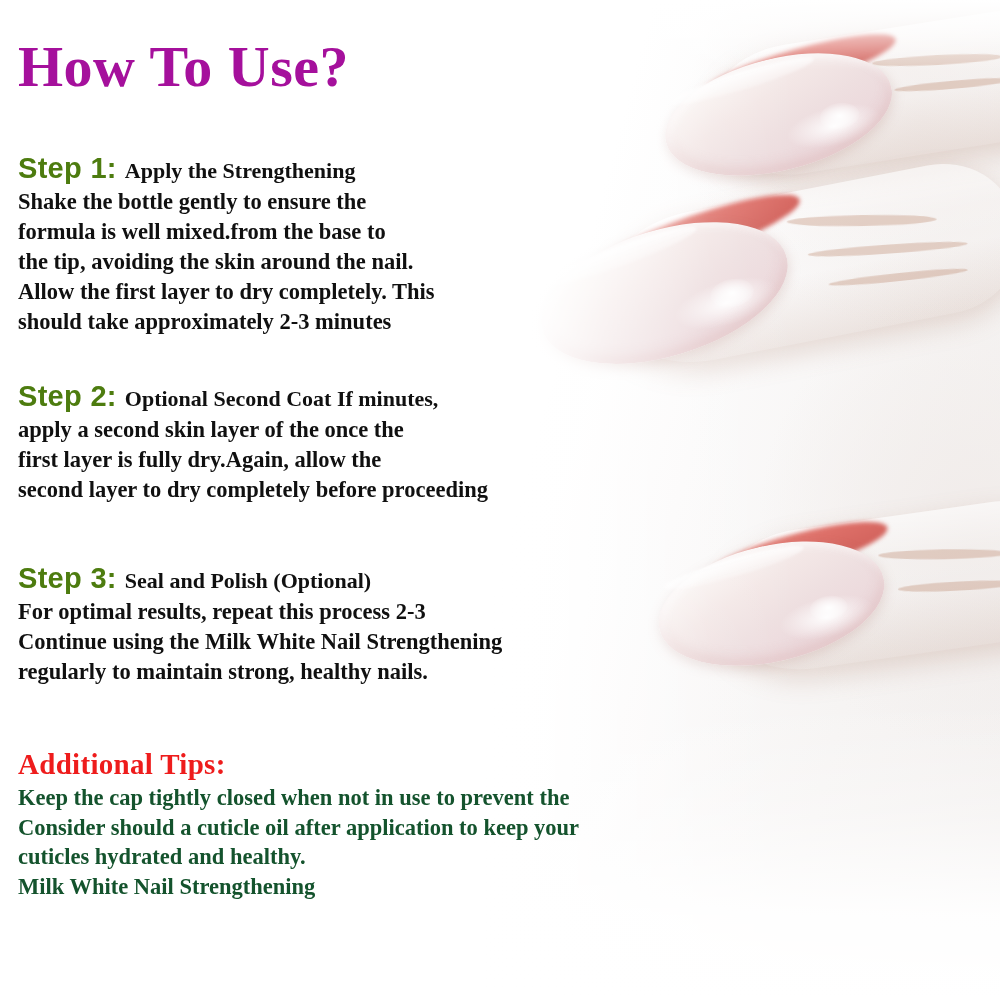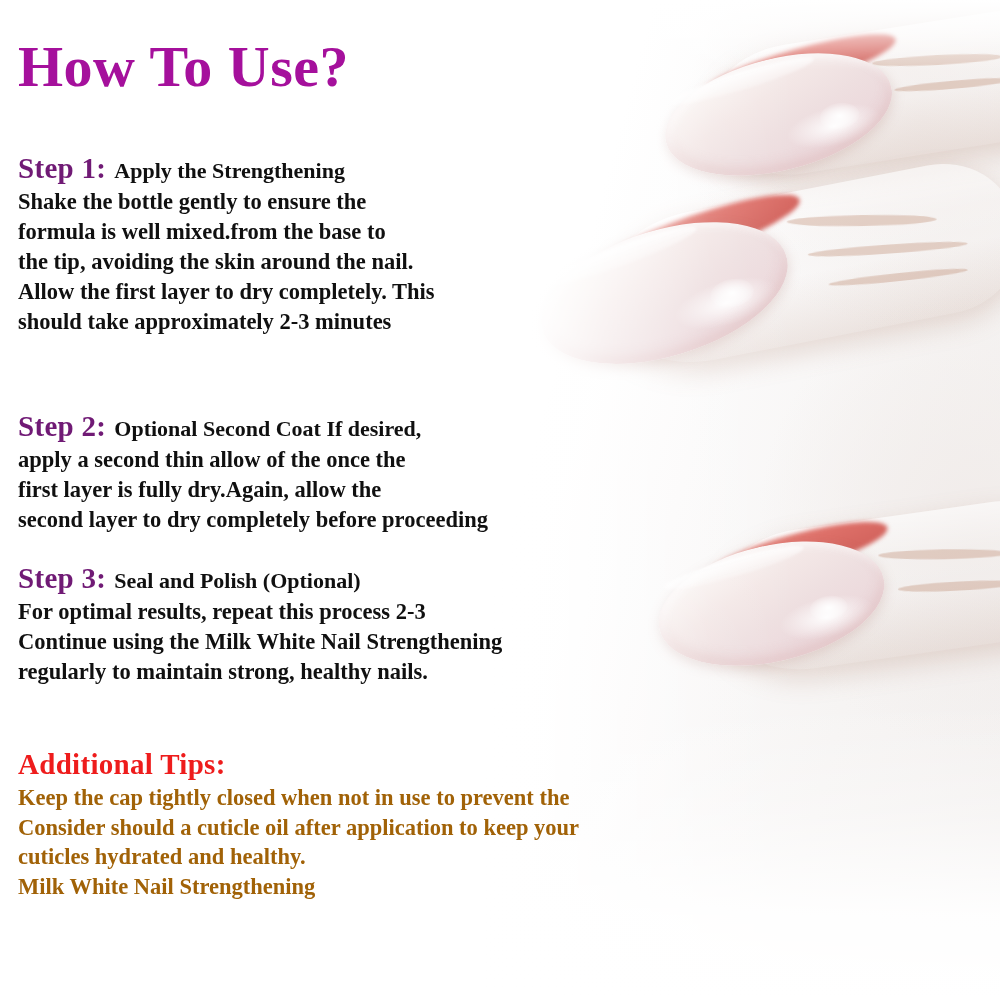--- a/index.html
+++ b/index.html
@@ -151,22 +151,22 @@
 
   .block {
     position: absolute;
     left: 18px;
     font-family: "Liberation Serif", "DejaVu Serif", serif;
     font-weight: bold;
     color: #101010;
   }
 
   .step-head {
-    color: #701a75;
-    font-family: Liberation Serif, serif;
+    color: #4d7c0f;
+    font-family: Liberation Sans, sans-serif;
     font-weight: bold;
     font-size: 29px;
     letter-spacing: 0.3px;
   }
   .step-lead {
     color: #101010;
     font-size: 22px;
     font-weight: bold;
   }
 
@@ -182,21 +182,21 @@
     color: #ee1c1c;
     font-family: "Liberation Serif", "DejaVu Serif", serif;
     font-weight: bold;
     font-size: 29px;
     letter-spacing: 0.3px;
     margin-bottom: 2px;
   }
   .tips-line {
     font-size: 22.5px;
     line-height: 29.5px;
-    color: #a16207;
+    color: #14532d;
     font-weight: bold;
     white-space: nowrap;
   }
 
   .headline-row {
     display: flex;
     align-items: baseline;
     gap: 8px;
     white-space: nowrap;
     margin-bottom: 2px;
@@ -258,26 +258,26 @@
         <span class="step-head">Step 1:</span>
         <span class="step-lead">Apply the Strengthening</span>
       </div>
       <div class="body-line">Shake the bottle gently to ensure the</div>
       <div class="body-line">formula is well mixed.from the base to</div>
       <div class="body-line">the tip, avoiding the skin around the nail.</div>
       <div class="body-line">Allow the first layer to dry completely. This</div>
       <div class="body-line">should take approximately 2-3 minutes</div>
     </div>
 
-    <div class="block" style="top:380px;margin-top:30px;">
+    <div class="block" style="top:380px;">
       <div class="headline-row">
         <span class="step-head">Step 2:</span>
-        <span class="step-lead">Optional Second Coat If desired,</span>
+        <span class="step-lead">Optional Second Coat If minutes,</span>
       </div>
-      <div class="body-line"> apply a second thin allow of the once the</div>
+      <div class="body-line"> apply a second skin layer of the once the</div>
       <div class="body-line">first layer is fully dry.Again, allow the</div>
       <div class="body-line">second layer to dry completely before proceeding</div>
     </div>
 
     <div class="block" style="top:532px;margin-top:30px;">
       <div class="headline-row">
         <span class="step-head">Step 3:</span>
         <span class="step-lead">Seal and Polish (Optional)</span>
       </div>
     </div>

